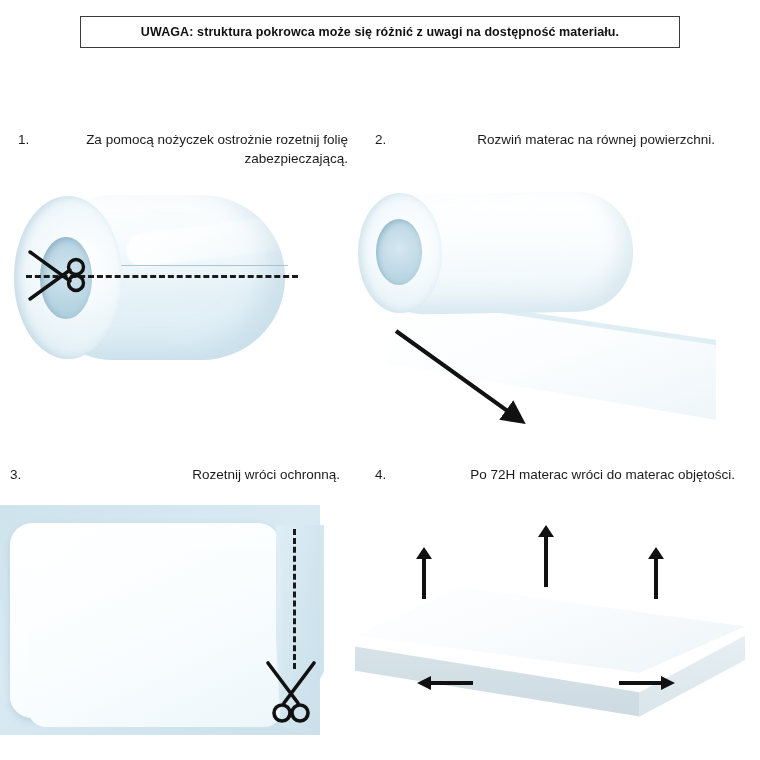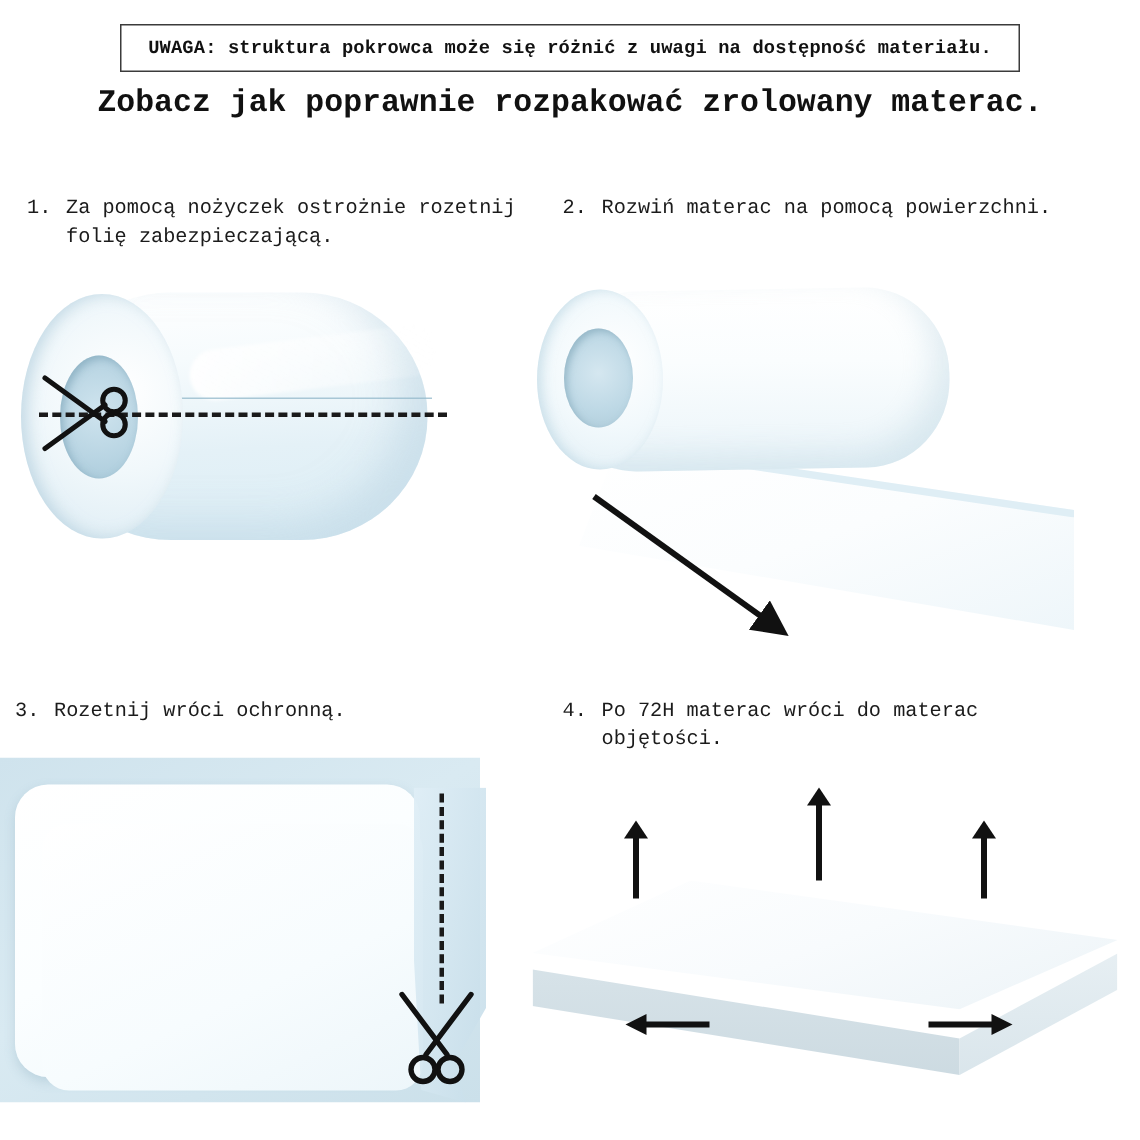--- a/index.html
+++ b/index.html
@@ -12,21 +12,20 @@
     background: #ffffff;
     font-family: "Liberation Sans", sans-serif;
     color: #1b1b1b;
     overflow: hidden;
     position: relative;
   }
   .page {
     position: relative;
     width: 760px;
     height: 760px;
-    font-family: Liberation Mono, monospace;
   }
 
   
   .notice {
     position: absolute;
     left: 80px;
     top: 16px;
     width: 600px;
     height: 32px;
     box-sizing: border-box;
@@ -67,20 +66,21 @@
   .caption .num {
     position: absolute;
     left: 0;
     top: 0;
     width: 22px;
     text-align: left;
   }
   .caption .txt {
     display: block;
     margin-left: 26px;
+    text-align: right;
   }
 
   #cap1 { left: 18px;  top: 130px; width: 330px; }
   #cap2 { left: 375px; top: 130px; width: 340px; }
   #cap3 { left: 10px;  top: 465px; width: 330px; }
   #cap4 { left: 375px; top: 465px; width: 360px; }
 
   
   .panel {
     position: absolute;
@@ -301,29 +301,28 @@
 </style>
 </head>
 <body>
 
 <div class="page">
 
   <div class="notice">
     <span class="notice-text">UWAGA: struktura pokrowca może się różnić z uwagi na dostępność materiału.</span>
   </div>
 
-  <div class="main-title">Zobacz jak poprawnie rozpakować zrolowany materac.</div>
 
   <div class="caption" id="cap1">
     <span class="num">1.</span>
     <span class="txt">Za pomocą nożyczek ostrożnie rozetnij folię zabezpieczającą.</span>
   </div>
   <div class="caption" id="cap2">
     <span class="num">2.</span>
-    <span class="txt">Rozwiń materac na pomocą powierzchni.</span>
+    <span class="txt">Rozwiń materac na równej powierzchni.</span>
   </div>
   <div class="caption" id="cap3">
     <span class="num">3.</span>
     <span class="txt">Rozetnij wróci ochronną.</span>
   </div>
   <div class="caption" id="cap4">
     <span class="num">4.</span>
     <span class="txt">Po 72H materac wróci do materac objętości.</span>
   </div>
 

